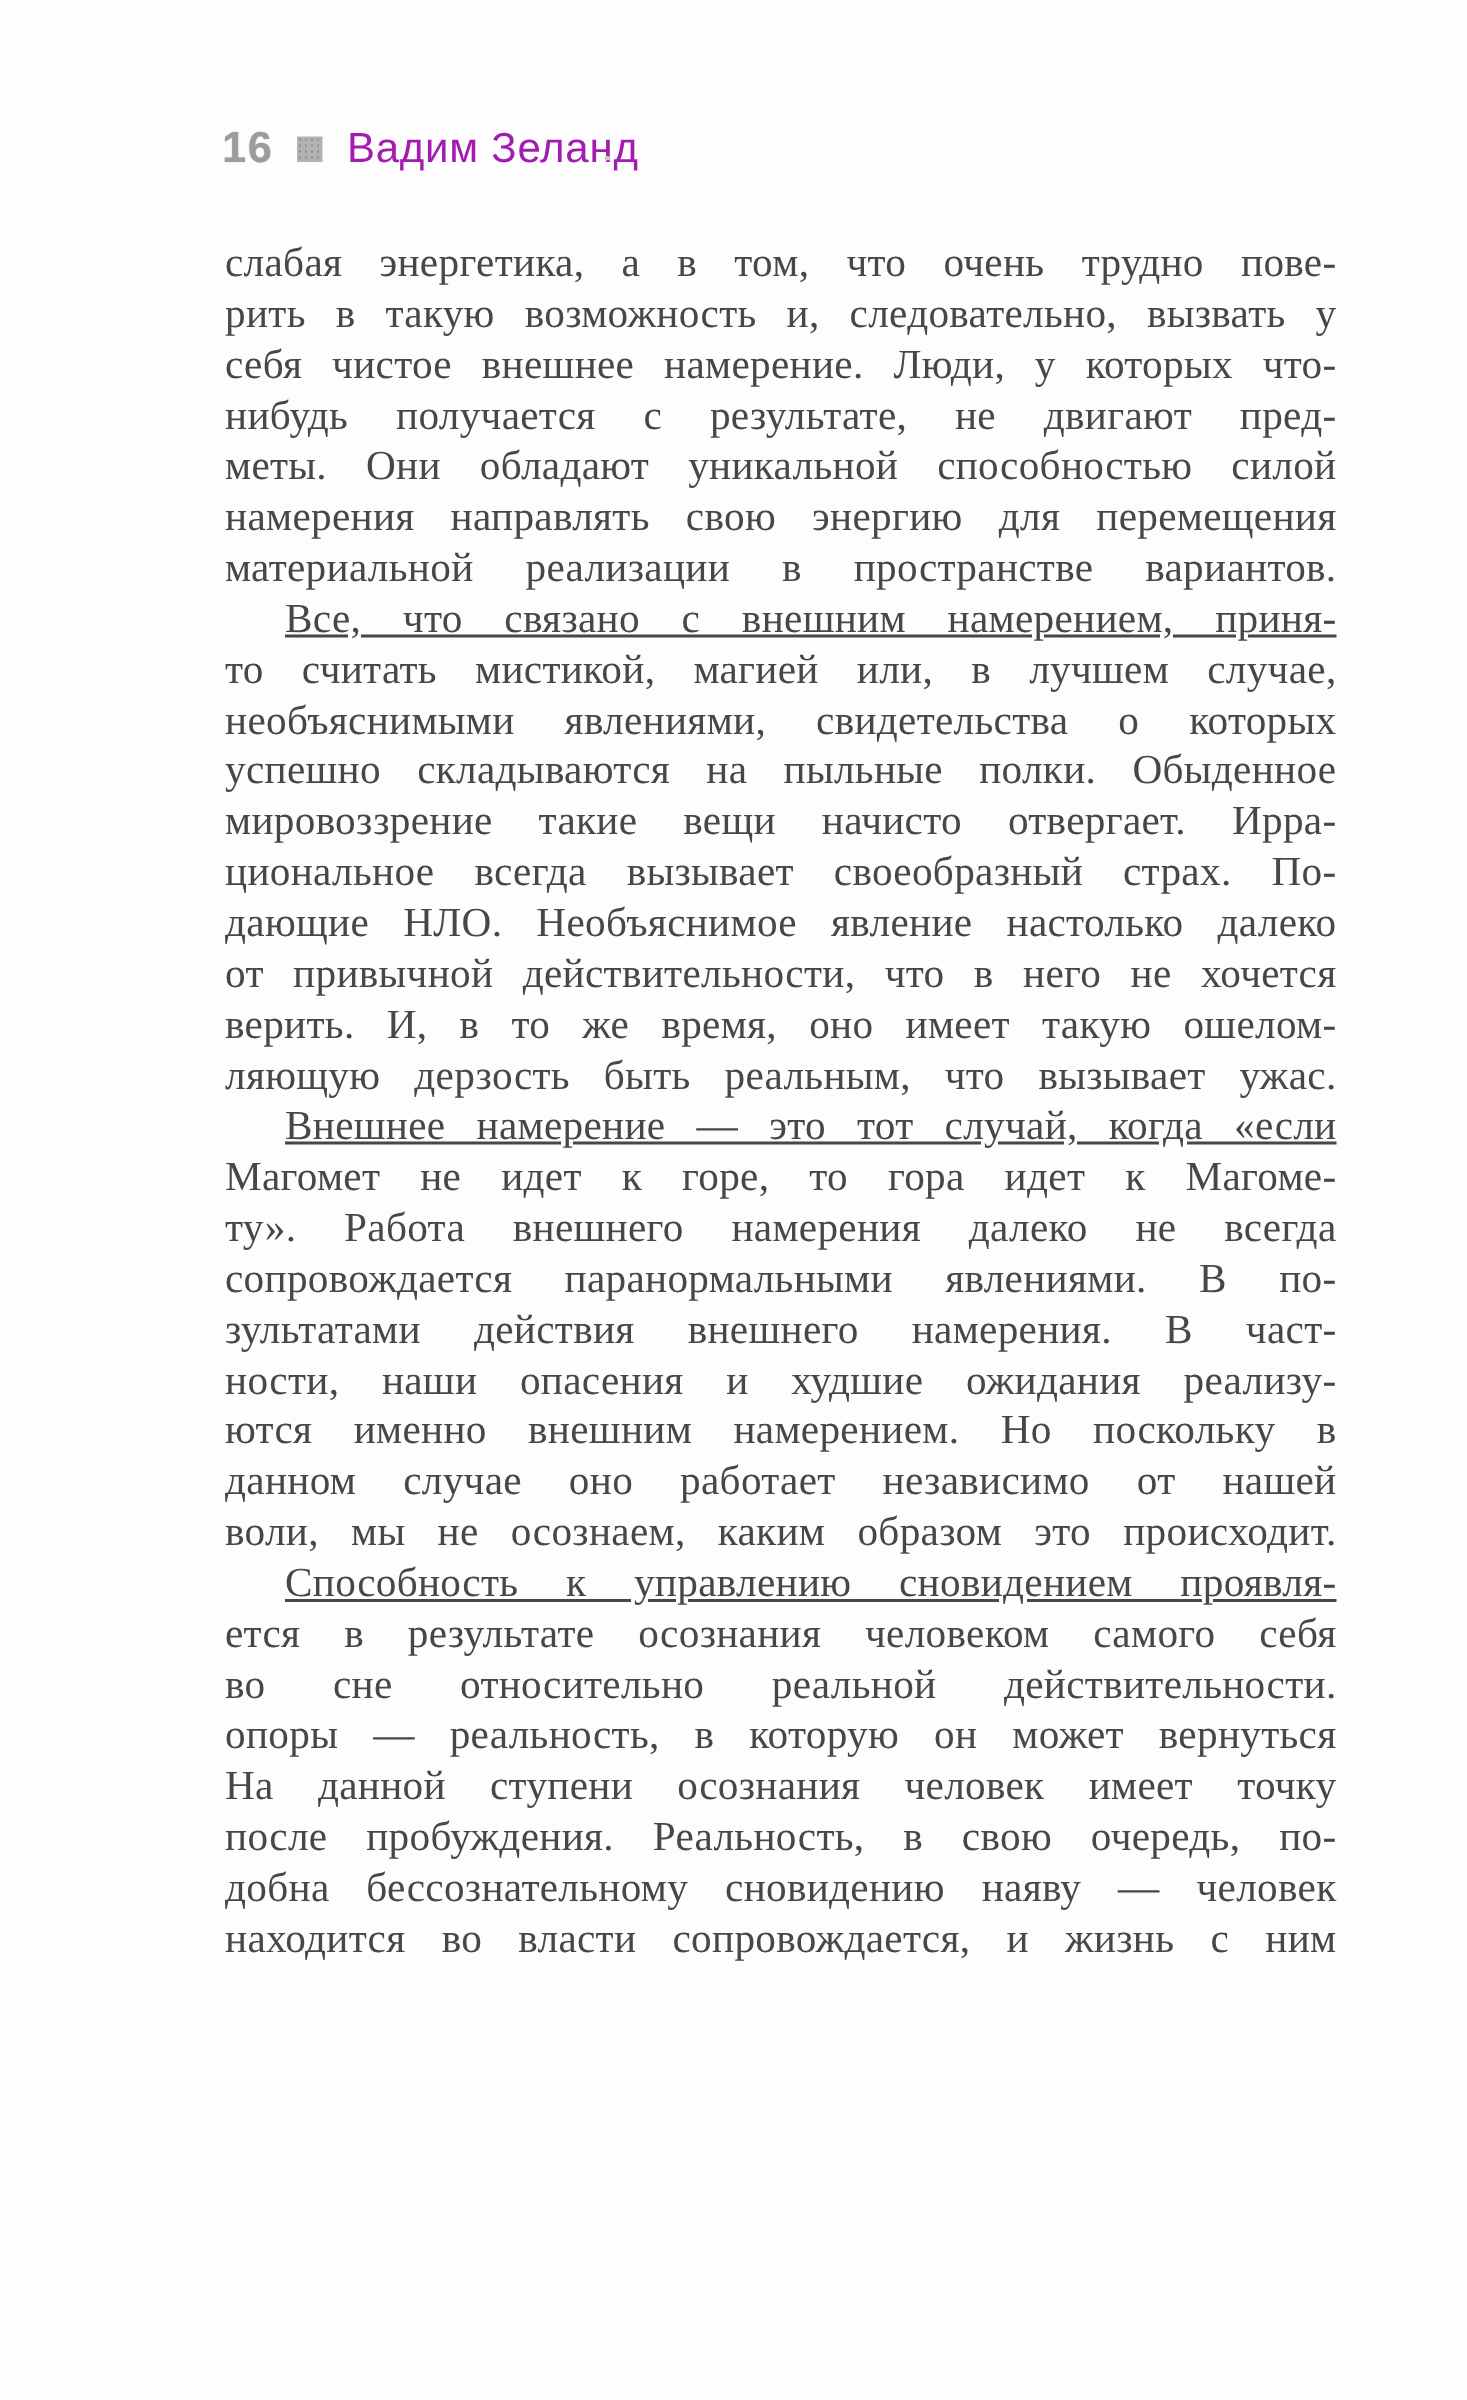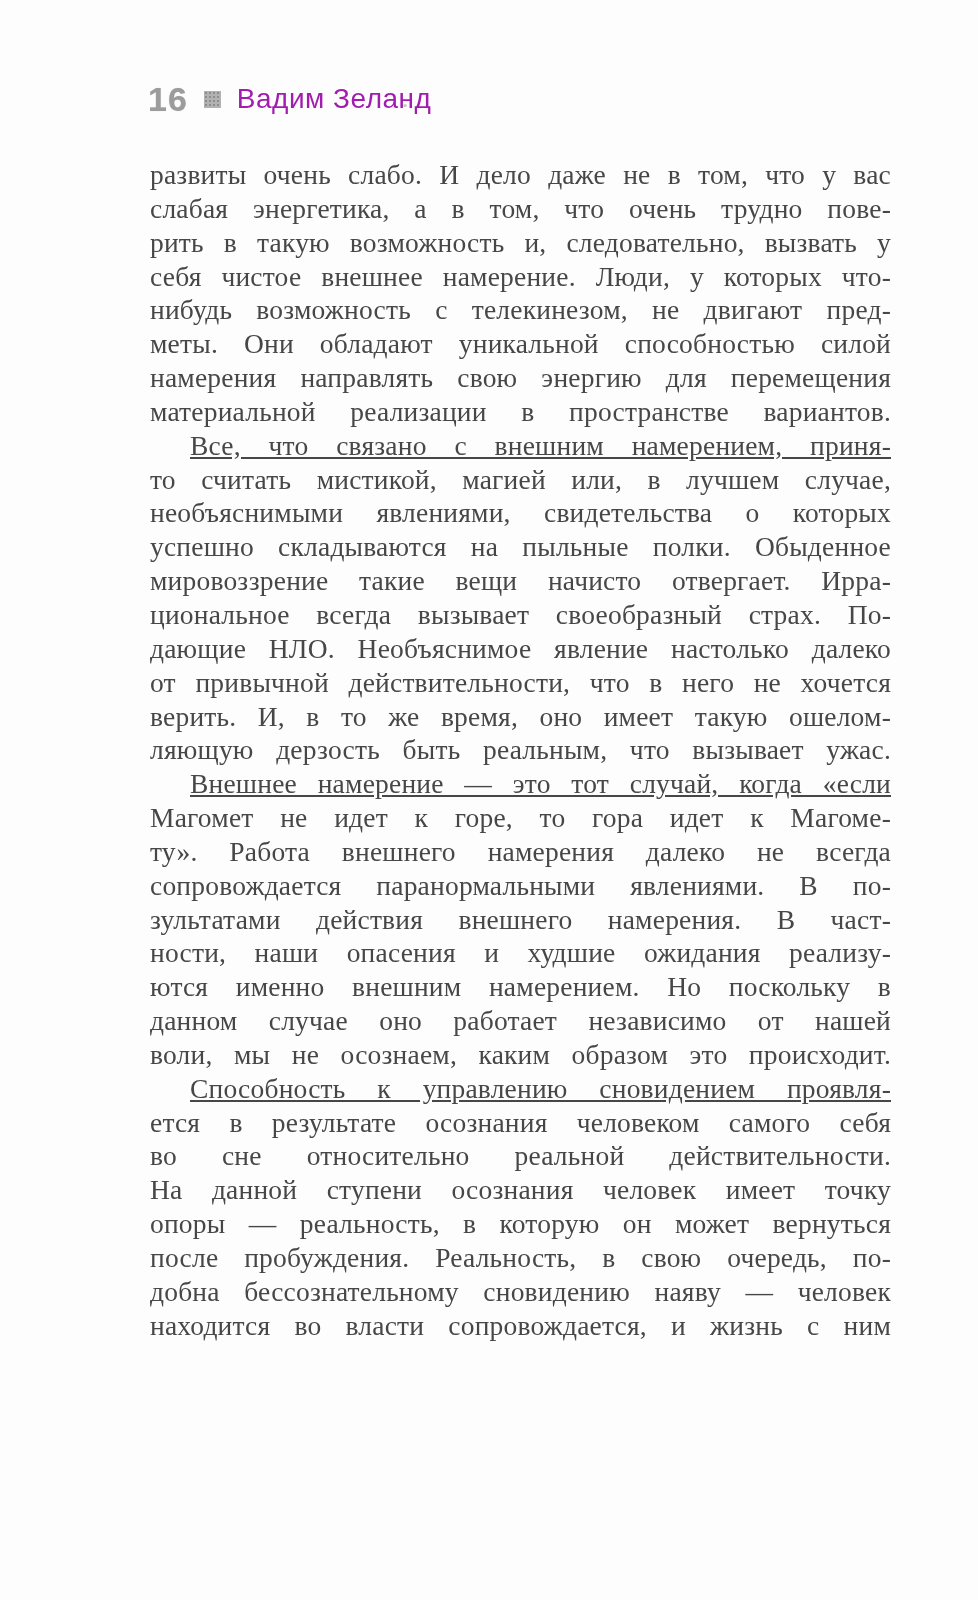--- a/index.html
+++ b/index.html
@@ -18,21 +18,21 @@
   .header {
     position: absolute;
     left: 148px;
     top: 82px;
     height: 34px;
     display: flex;
     align-items: center;
     font-family: "Liberation Sans", sans-serif;
   }
   .page-num {
-    font-size: 34px;
+    font-size: 29px;
     font-weight: 700;
     letter-spacing: 1px;
     color: #9c9c9c;
     text-shadow: 0 0 1px #c6c6c6;
     line-height: 1;
   }
   .bullet {
     width: 17px;
     height: 17px;
     margin-left: 16px;
@@ -78,25 +78,24 @@
 <body>
 
 <div class="page">
   <div class="header">
     <span class="page-num">16</span>
     <span class="bullet"></span>
     <span class="author">Вадим Зеланд</span>
   </div>
   <div class="speck"></div>
   <div class="body-text">
-      <div class="line">развиты очень слабо. И дело даже не в том, что у вас</div>
       <div class="line">слабая энергетика, а в том, что очень трудно пове-</div>
       <div class="line">рить в такую возможность и, следовательно, вызвать у</div>
       <div class="line">себя чистое внешнее намерение. Люди, у которых что-</div>
-      <div class="line">нибудь возможность с телекинезом, не двигают пред-</div>
+      <div class="line">нибудь получается с результате, не двигают пред-</div>
       <div class="line">меты. Они обладают уникальной способностью силой</div>
       <div class="line">намерения направлять свою энергию для перемещения</div>
       <div class="line">материальной реализации в пространстве вариантов.</div>
       <div class="line indent">Все, что связано с внешним намерением, приня-</div>
       <div class="line">то считать мистикой, магией или, в лучшем случае,</div>
       <div class="line">необъяснимыми явлениями, свидетельства о которых</div>
       <div class="line">успешно складываются на пыльные полки. Обыденное</div>
       <div class="line">мировоззрение такие вещи начисто отвергает. Ирра-</div>
       <div class="line">циональное всегда вызывает своеобразный страх. По-</div>
       <div class="line">дающие НЛО. Необъяснимое явление настолько далеко</div>
@@ -108,19 +107,19 @@
       <div class="line">ту». Работа внешнего намерения далеко не всегда</div>
       <div class="line">сопровождается паранормальными явлениями. В по-</div>
       <div class="line">зультатами действия внешнего намерения. В част-</div>
       <div class="line">ности, наши опасения и худшие ожидания реализу-</div>
       <div class="line">ются именно внешним намерением. Но поскольку в</div>
       <div class="line">данном случае оно работает независимо от нашей</div>
       <div class="line">воли, мы не осознаем, каким образом это происходит.</div>
       <div class="line indent">Способность к управлению сновидением проявля-</div>
       <div class="line">ется в результате осознания человеком самого себя</div>
       <div class="line">во сне относительно реальной действительности.</div>
+      <div class="line">опоры — реальность, в которую он может вернуться</div>
       <div class="line">На данной ступени осознания человек имеет точку</div>
-      <div class="line">опоры — реальность, в которую он может вернуться</div>
       <div class="line">после пробуждения. Реальность, в свою очередь, по-</div>
       <div class="line">добна бессознательному сновидению наяву — человек</div>
       <div class="line">находится во власти сопровождается, и жизнь с ним</div>
     </div>
 </div>
 
 </body></html>

